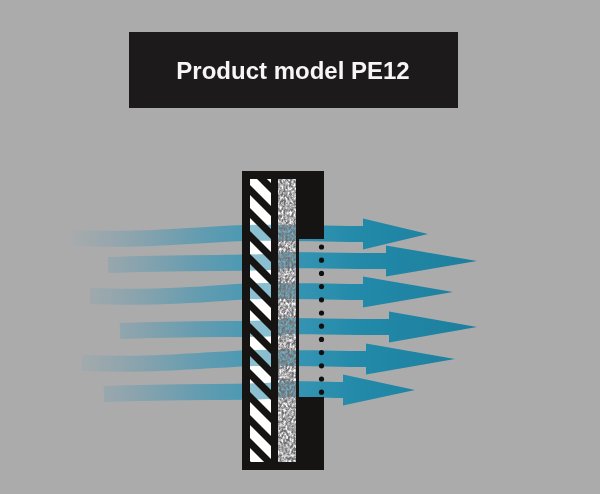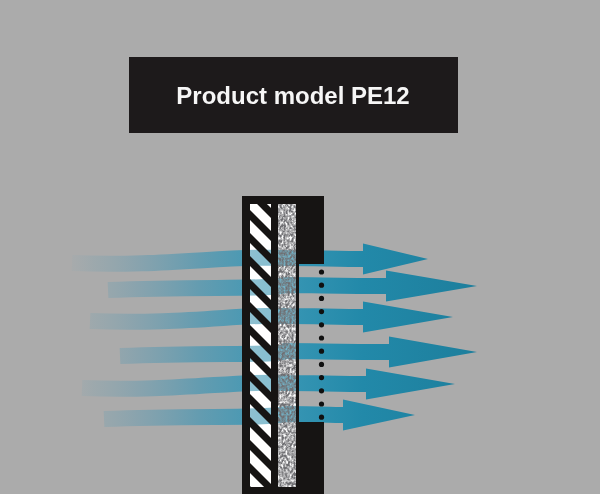--- a/index.html
+++ b/index.html
@@ -1,17 +1,17 @@
 <!DOCTYPE html>
 <html><head>
 <meta charset="utf-8">
 <style>
   html, body { margin: 0; padding: 0; }
   body { width: 600px; height: 494px; overflow: hidden; background: #ababab; }
-  .stage { position: relative; width: 600px; height: 367px; margin-top: 25px; }
+  .stage { position: relative; width: 600px; height: 367px; }
   svg { display: block; }
   .banner-text {
     font-family: "Liberation Sans", sans-serif;
     font-weight: 700;
     font-size: 24px;
     letter-spacing: 0px;
   }
 </style>
 </head>
 <body>

